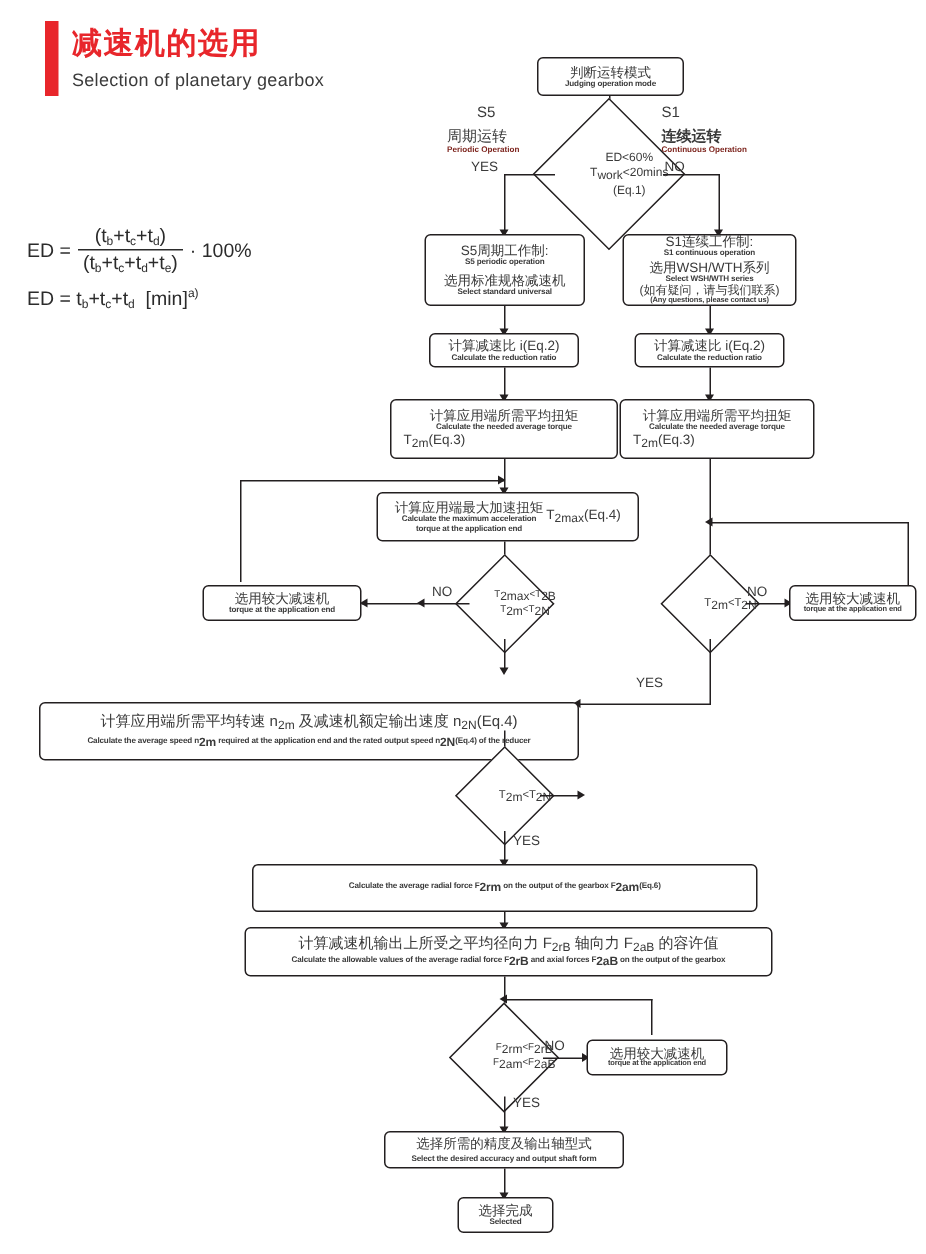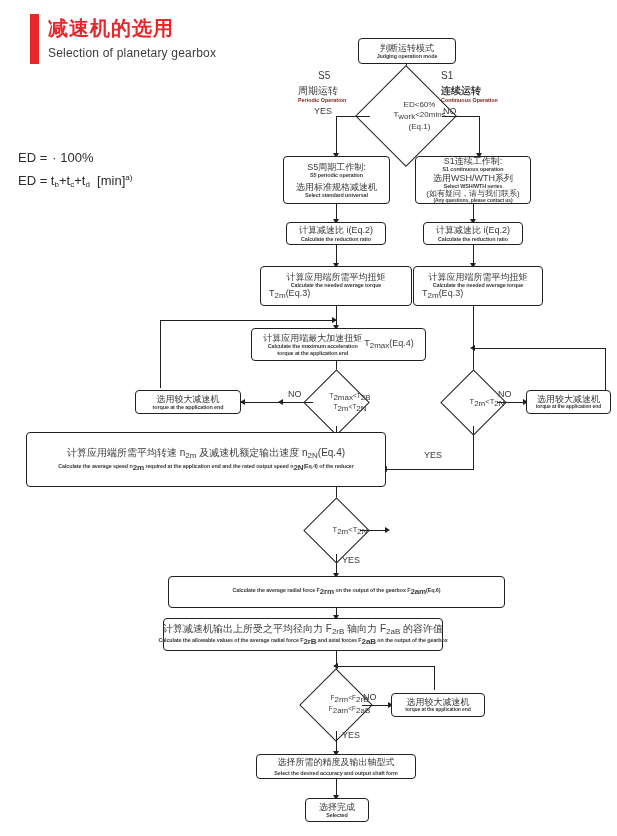--- a/index.html
+++ b/index.html
@@ -61,20 +61,24 @@
 
 <div id="root">
 
   <div class="hdr-bar"></div>
   <div class="hdr-cn">减速机的选用</div>
   <div class="hdr-en">Selection of planetary gearbox</div>
 
   <div class="formula">
     <div class="f-row">
       <span>ED =</span>
+      <span class="frac">
+        <span class="num">(t<sub>b</sub>+t<sub>c</sub>+t<sub>d</sub>)</span>
+        <span class="den">(t<sub>b</sub>+t<sub>c</sub>+t<sub>d</sub>+t<sub>e</sub>)</span>
+      </span>
       <span>· 100%</span>
     </div>
     <div class="f-row2">
       ED = t<sub>b</sub>+t<sub>c</sub>+t<sub>d</sub>&nbsp; [min]<sup>a)</sup>
     </div>
   </div>
 
   <div class="node" style="left:358px;top:38px;width:98px;height:26px;">
     <div class="cn">判断运转模式</div>
     <div class="en">Judging operation mode</div>
@@ -218,21 +222,21 @@
   <div class="node" style="left:526px;top:390px;width:85px;height:24px;">
     <div class="cn">选用较大减速机</div>
     <div class="en sm">torque at the application end</div>
   </div>
 
   <div class="ln lnv" style="left:473px;top:426px;height:44px;"></div>
   <div class="ln lnh" style="left:385px;top:469px;width:89px;"></div>
   <div class="arw left" style="left:382px;top:466px;"></div>
   <div class="lbl" style="left:424px;top:450px;">YES</div>
 
-  <div class="node" style="left:26px;top:432px;width:360px;height:55px;">
+  <div class="node" style="left:26px;top:468px;width:360px;height:39px;">
     <div class="cn big">
       <span>计算应用端所需平均转速 n</span><sub>2m</sub><span> 及减速机额定输出速度 n</span><sub>2N</sub><span>(Eq.4)</span>
     </div>
     <div class="en" style="margin-top:2px;">
       <span>Calculate the average speed n</span><sub>2m</sub><span> required at the application end and the rated output speed n</span><sub>2N</sub><span>(Eq.4) of the reducer</span>
     </div>
   </div>
 
   <div class="ln lnv" style="left:336px;top:487px;height:20px;"></div>
   <div class="arw down" style="left:333px;top:504px;"></div>
@@ -253,21 +257,21 @@
 
   <div class="node" style="left:168px;top:576px;width:337px;height:32px;">
     <div class="en">
       <span>Calculate the average radial force F</span><sub>2rm</sub><span> on the output of the gearbox F</span><sub>2am</sub><span>(Eq.6)</span>
     </div>
   </div>
 
   <div class="ln lnv" style="left:336px;top:608px;height:10px;"></div>
   <div class="arw down" style="left:333px;top:615px;"></div>
 
-  <div class="node" style="left:163px;top:618px;width:280px;height:33px;">
+  <div class="node" style="left:163px;top:618px;width:352px;height:33px;">
     <div class="cn big">
       <span>计算减速机输出上所受之平均径向力 F</span><sub>2rB</sub><span> 轴向力 F</span><sub>2aB</sub><span> 的容许值</span>
     </div>
     <div class="en">
       <span>Calculate the allowable values of the average radial force F</span><sub>2rB</sub><span> and axial forces F</span><sub>2aB</sub><span> on the output of the gearbox</span>
     </div>
   </div>
 
   <div class="ln lnv" style="left:336px;top:651px;height:28px;"></div>
   <div class="arw down" style="left:333px;top:676px;"></div>

